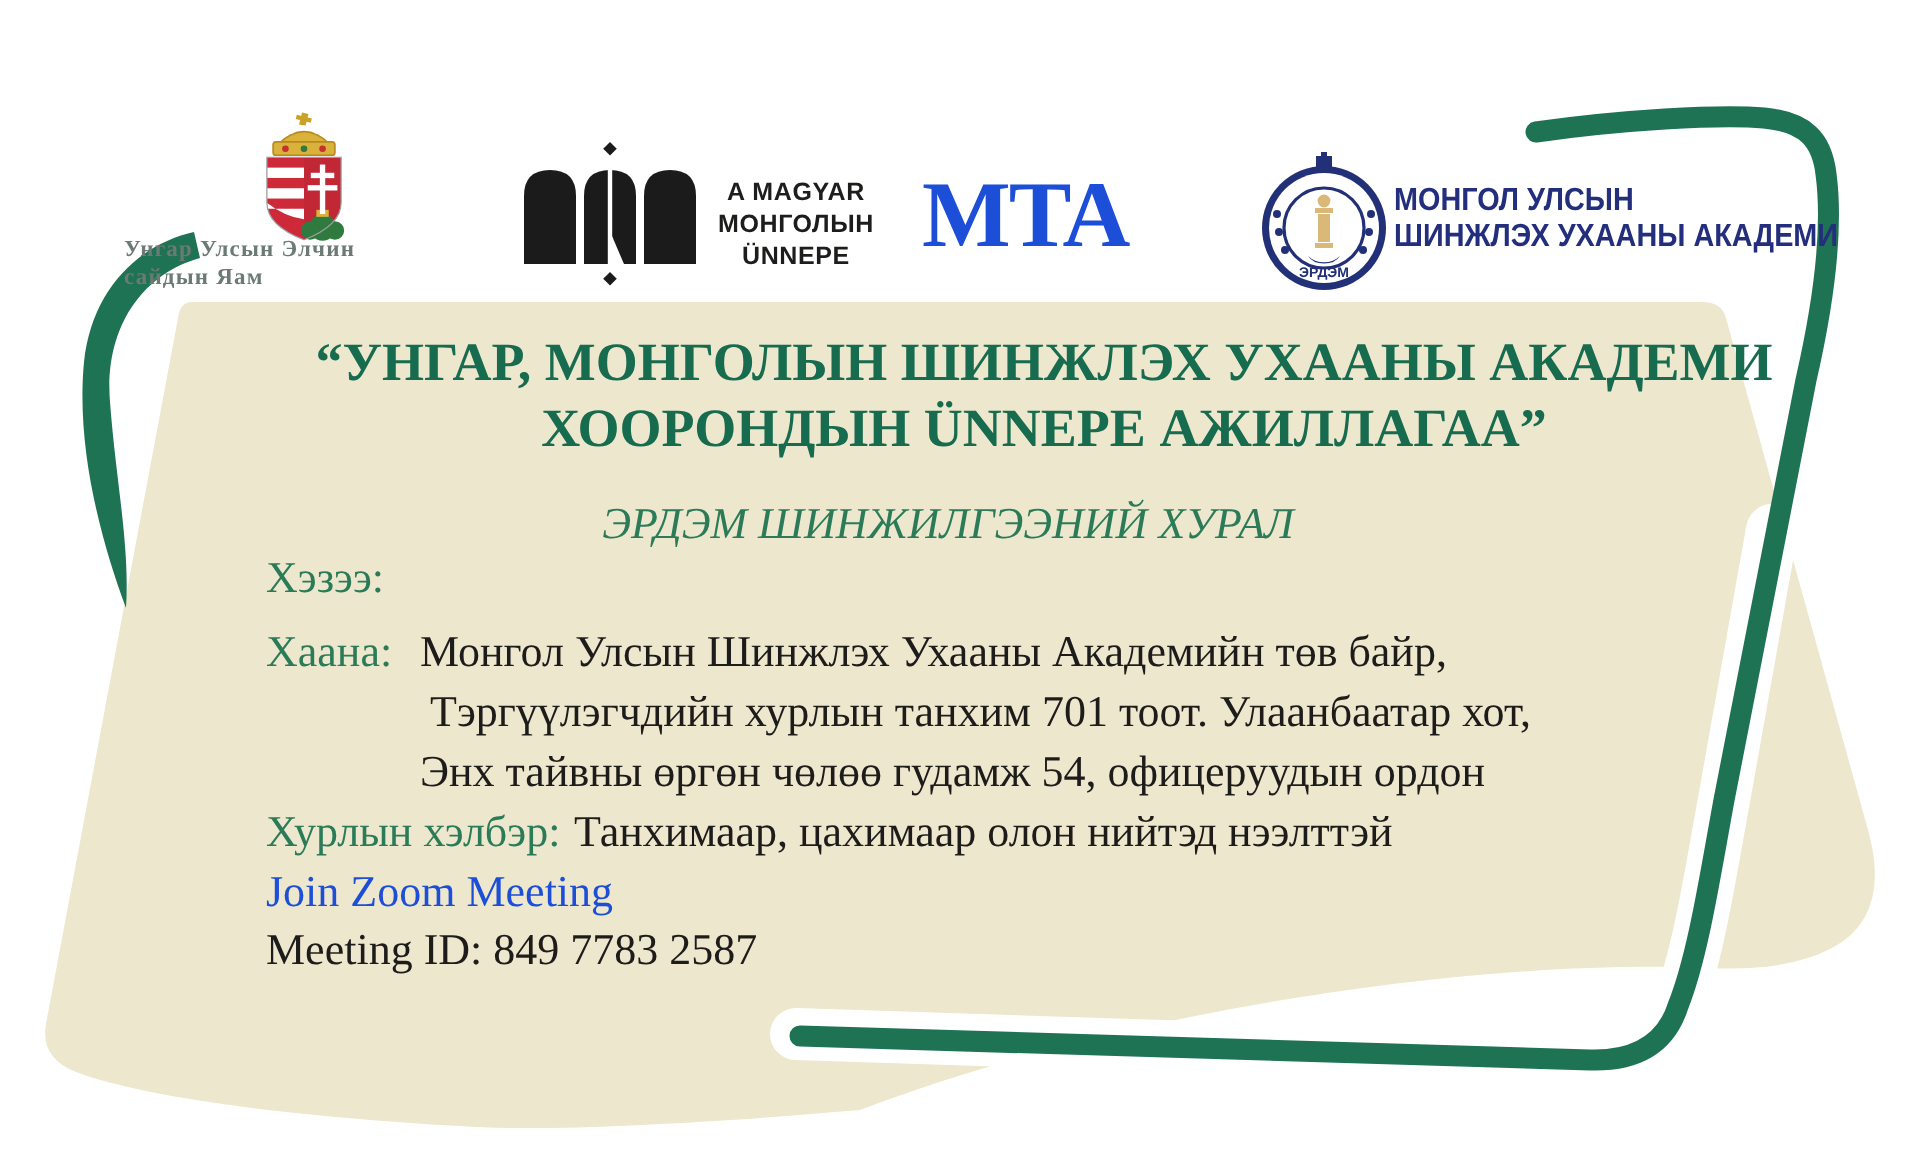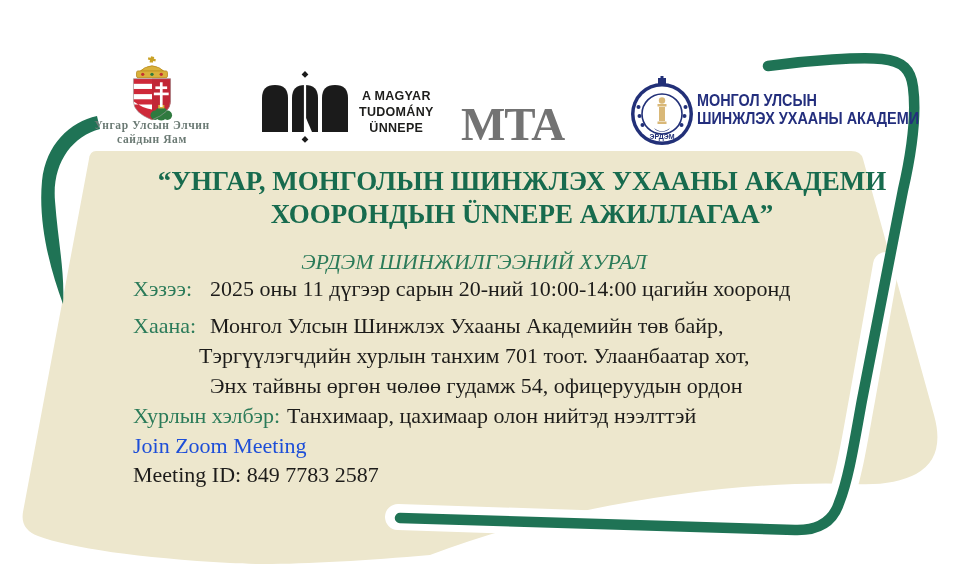--- a/index.html
+++ b/index.html
@@ -5,31 +5,31 @@
   html,body{margin:0;padding:0;background:#ffffff;}
   #canvas{
     position:relative;width:960px;height:575px;background:#ffffff;
     overflow:hidden;font-family:"Liberation Serif","DejaVu Serif",serif;
   }
   .abs{position:absolute;}
   
   #bg{position:absolute;left:0;top:0;width:960px;height:575px;}
   
   .embassy-caption{
-    position:absolute;left:62px;top:119px;width:180px;text-align:center;
+    position:absolute;left:62px;top:119px;width:180px;
     font-size:11.5px;line-height:13.5px;color:#6b7a74;font-weight:700;letter-spacing:.6px;
   }
   .magyar-caption{
     position:absolute;left:359px;top:88px;
     font-family:"Liberation Sans","DejaVu Sans",sans-serif;
     font-size:12.5px;line-height:16px;font-weight:600;color:#1d1d1b;letter-spacing:.3px;text-align:center;
   }
   .mta-wordmark{
-    position:absolute;left:461px;top:100px;width:90px;text-align:left;
-    font-size:47px;font-weight:700;color:#737373;letter-spacing:-1px;line-height:48px;
+    position:absolute;left:461px;top:84px;width:90px;text-align:left;
+    font-size:47px;font-weight:700;color:#1d4ed8;letter-spacing:-1px;line-height:48px;
   }
   .mas-text{
     position:absolute;left:697px;top:92px;
     font-family:"Liberation Sans","DejaVu Sans",sans-serif;
     font-weight:700;color:#232e7d;font-size:16px;line-height:17.5px;
     transform:scaleX(.9);transform-origin:left top;letter-spacing:0;white-space:nowrap;
   }
   
   .title-block{
     position:absolute;left:0;top:165px;width:948px;text-align:center;
@@ -107,21 +107,21 @@
     <path d="M 2,64 V 30 Q 2,17 15,17 Q 28,17 28,30 V 64 Z" fill="#1b1b1b"></path>
     <path d="M 32,64 V 30 Q 32,17 45,17 Q 58,17 58,30 V 64 Z" fill="#1b1b1b"></path>
     <path d="M 62,64 V 30 Q 62,17 75,17 Q 88,17 88,30 V 64 Z" fill="#1b1b1b"></path>
     <rect x="43.9" y="17" width="2.2" height="47" fill="#ffffff"></rect>
     <path d="M 46,50 L 52,64 L 46,64 Z" fill="#ffffff"></path>
     <rect x="42.6" y="4" width="4.8" height="4.8" fill="#1b1b1b" transform="rotate(45 45 6.4)"></rect>
     <rect x="42.6" y="69" width="4.8" height="4.8" fill="#1b1b1b" transform="rotate(45 45 71.4)"></rect>
   </svg>
   <div class="magyar-caption">
     <div>A MAGYAR</div>
-    <div>TUDOMÁNY</div>
+    <div>МОНГОЛЫН</div>
     <div>ÜNNEPE</div>
   </div>
 
   <div class="mta-wordmark">MTA</div>
 
   <svg class="abs" style="left:629px;top:76px" width="66" height="72" viewBox="0 0 66 72" xmlns="http://www.w3.org/2000/svg">
     <rect x="29" y="2" width="8" height="7" fill="#223078"></rect>
     <rect x="31.5" y="0" width="3" height="4" fill="#223078"></rect>
     <circle cx="33" cy="38" r="31" fill="#223078"></circle>
     <circle cx="33" cy="38" r="27.5" fill="#ffffff"></circle>
@@ -151,27 +151,26 @@
 
   <div class="title-block">
     <div>“УНГАР, МОНГОЛЫН ШИНЖЛЭХ УХААНЫ АКАДЕМИ</div>
     <div>ХООРОНДЫН ÜNNEPE АЖИЛЛАГАА”</div>
   </div>
   <div class="subtitle">ЭРДЭМ ШИНЖИЛГЭЭНИЙ ХУРАЛ</div>
 
   <div class="row" style="left:133px;top:276px">
     <span class="lbl">Хэзээ:</span>
   </div>
-  <div class="row" style="left:210px;top:276px">2025 оны 11 дүгээр сарын 20-ний 10:00-14:00 цагийн хооронд</div>
 
   <div class="row" style="left:133px;top:313px">
     <span class="lbl">Хаана:</span>
   </div>
   <div class="row" style="left:210px;top:313px">Монгол Улсын Шинжлэх Ухааны Академийн төв байр,</div>
-  <div class="row" style="left:199px;top:343px">Тэргүүлэгчдийн хурлын танхим 701 тоот. Улаанбаатар хот,</div>
+  <div class="row" style="left:215px;top:343px">Тэргүүлэгчдийн хурлын танхим 701 тоот. Улаанбаатар хот,</div>
   <div class="row" style="left:210px;top:373px">Энх тайвны өргөн чөлөө гудамж 54, офицеруудын ордон</div>
 
   <div class="row" style="left:133px;top:403px">
     <span class="lbl">Хурлын хэлбэр:</span>
   </div>
   <div class="row" style="left:287px;top:403px">Танхимаар, цахимаар олон нийтэд нээлттэй</div>
 
   <div class="row green-text" style="left:133px;top:433px">Join Zoom Meeting</div>
   <div class="row" style="left:133px;top:462px">Meeting ID: 849 7783 2587</div>
 

